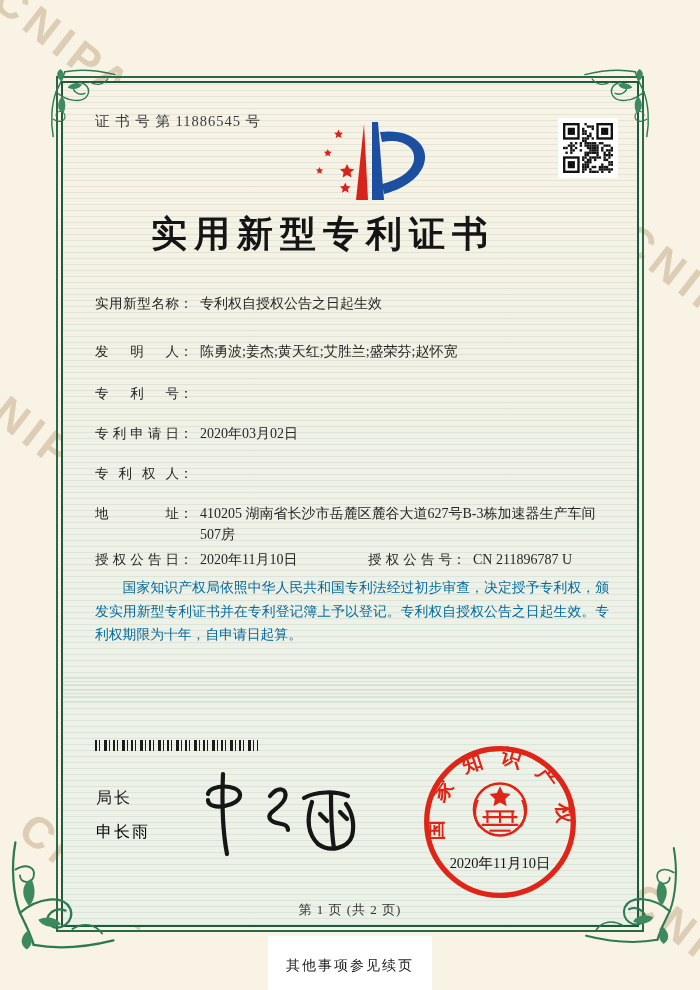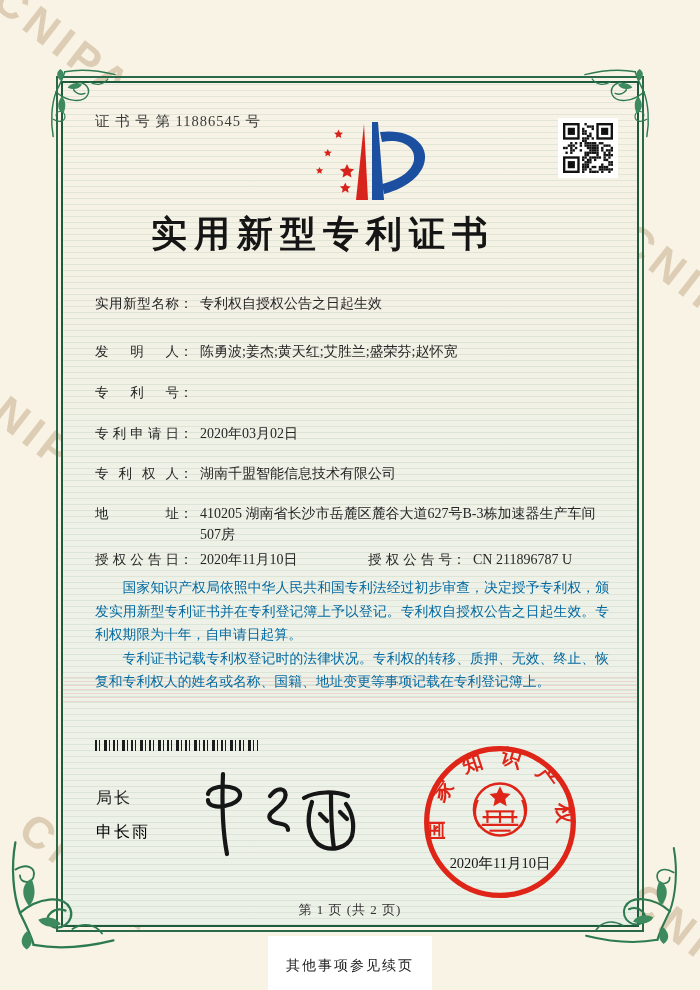--- a/index.html
+++ b/index.html
@@ -328,54 +328,52 @@
   <div class="field-row" style="top:293px;">
     <span class="f-label">实用新型名称</span>
       <span class="f-colon">：</span>
     <span class="f-value">专利权自授权公告之日起生效</span>
   </div>
   <div class="field-row" style="top:341px;">
     <span class="f-label">发明人</span>
       <span class="f-colon">：</span>
     <span class="f-value">陈勇波;姜杰;黄天红;艾胜兰;盛荣芬;赵怀宽</span>
   </div>
-  <div class="field-row" style="top:383px;font-family:Liberation Mono, monospace;">
+  <div class="field-row" style="top:383px;">
     <span class="f-label">专利号</span>
       <span class="f-colon">：</span>
   </div>
   <div class="field-row" style="top:423px;">
     <span class="f-label">专利申请日</span>
       <span class="f-colon">：</span>
     <span class="f-value">2020年03月02日</span>
   </div>
   <div class="field-row" style="top:463px;">
     <span class="f-label">专利权人</span>
       <span class="f-colon">：</span>
-    <span class="f-value">湖南千盟智能信息技术有限公司</span>
   </div>
   <div class="field-row" style="top:503px;">
     <span class="f-label">地址</span>
       <span class="f-colon">：</span>
     <span class="f-value">410205 湖南省长沙市岳麓区麓谷大道627号B-3栋加速器生产车间507房</span>
   </div>
 
   <div class="grant-pair" style="left:95px;top:549px;">
     <span class="f-label">授权公告日</span>
       <span class="f-colon">：</span>
     <span>2020年11月10日</span>
   </div>
   <div class="grant-pair" style="left:368px;top:549px;">
     <span class="f-label">授权公告号</span>
       <span class="f-colon">：</span>
     <span>CN 211896787 U</span>
   </div>
 
   <div class="paras">
     <p>国家知识产权局依照中华人民共和国专利法经过初步审查，决定授予专利权，颁发实用新型专利证书并在专利登记簿上予以登记。专利权自授权公告之日起生效。专利权期限为十年，自申请日起算。</p>
-    <p>专利证书记载专利权登记时的法律状况。专利权的转移、质押、无效、终止、恢复和专利权人的姓名或名称、国籍、地址变更等事项记载在专利登记簿上。</p>
   </div>
 
   <div class="barcode"></div>
 
   <div class="bureau-title">局长</div>
   <div class="bureau-name">申长雨</div>
 
   <svg class="signature" viewBox="0 0 190 98">
     <g stroke="#161616" stroke-width="4.2" fill="none" stroke-linecap="round" stroke-linejoin="round">
       <path d="M16,28 C18,18 46,18 48,28 C50,40 16,46 16,34"></path>

